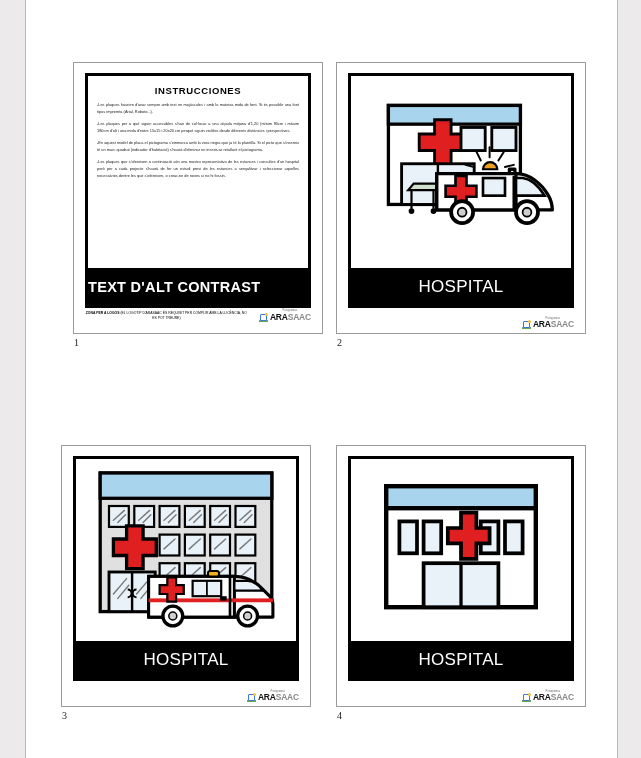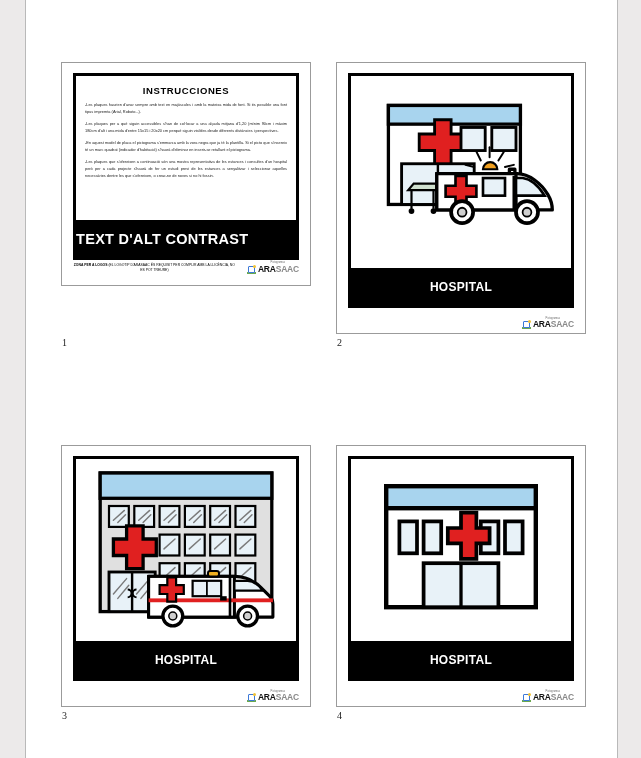--- a/index.html
+++ b/index.html
@@ -68,32 +68,32 @@
   
   .picto-frame{
     position:absolute;left:11px;top:10px;right:11px;bottom:25px;
     border:3px solid #000;box-sizing:border-box;background:#fff;
     display:flex;flex-direction:column;
   }
   .picto-art{flex:1;position:relative;overflow:hidden;}
   .label-bar{
     height:37px;background:#000;display:flex;align-items:center;justify-content:center;
   }
-  .label-bar span{color:#fff;font-weight:bold;font-size:12px;letter-spacing:.3px;}
+  .label-bar span{color:#fff;font-weight:normal;font-size:17px;letter-spacing:.3px;}
   .logo-only{
     position:absolute;right:11px;bottom:4px;
   }
   svg{display:block;width:100%;height:100%;}
 </style>
 </head>
 <body>
 
 <div class="page">
 
-  <div class="slide" style="left:35px;top:62px;width:250px;height:224px;">
+  <div class="slide" style="left:47px;top:62px;width:250px;height:272px;">
     <div class="card">
       <div class="instr-frame">
         <div class="instr-title">INSTRUCCIONES</div>
         <div class="instr-body">
           <p class="instr-p">-Les plaques haurien d'anar sempre amb text en majúscules i amb la mateixa mida de font. Si és possible una font tipus impremta (Arial, Roboto...).</p>
           <p class="instr-p">-Les plaques per a què siguin accessibles s'han de col·locar a una alçada mitjana d'1,20 (mínim 90cm i màxim 180cm d'alt i una mida d'entre 15x15 i 20x20 cm perquè siguin visibles desde diferents distàncies i perspectives.</p>
           <p class="instr-p">-En aquest model de placa el pictograma s'emmarca amb la vora negra que ja té la plantilla. Si el picto que s'insereix té un marc quadrat (indicador d'habitació) s'haurà d'eliminar en inserir-se retallant el pictograma.</p>
           <p class="instr-p">-Les plaques que s'ofereixen a continuació són una mostra representativa de les estances i consultes d'un hospital però per a cada projecte s'haurà de fer un estudi previ de les estances a senyalitzar i seleccionar aquelles necessàries dentre les que s'ofereixen, o crear-ne de noves si no hi fossin.</p>
         </div>
         <div class="contrast-bar">

